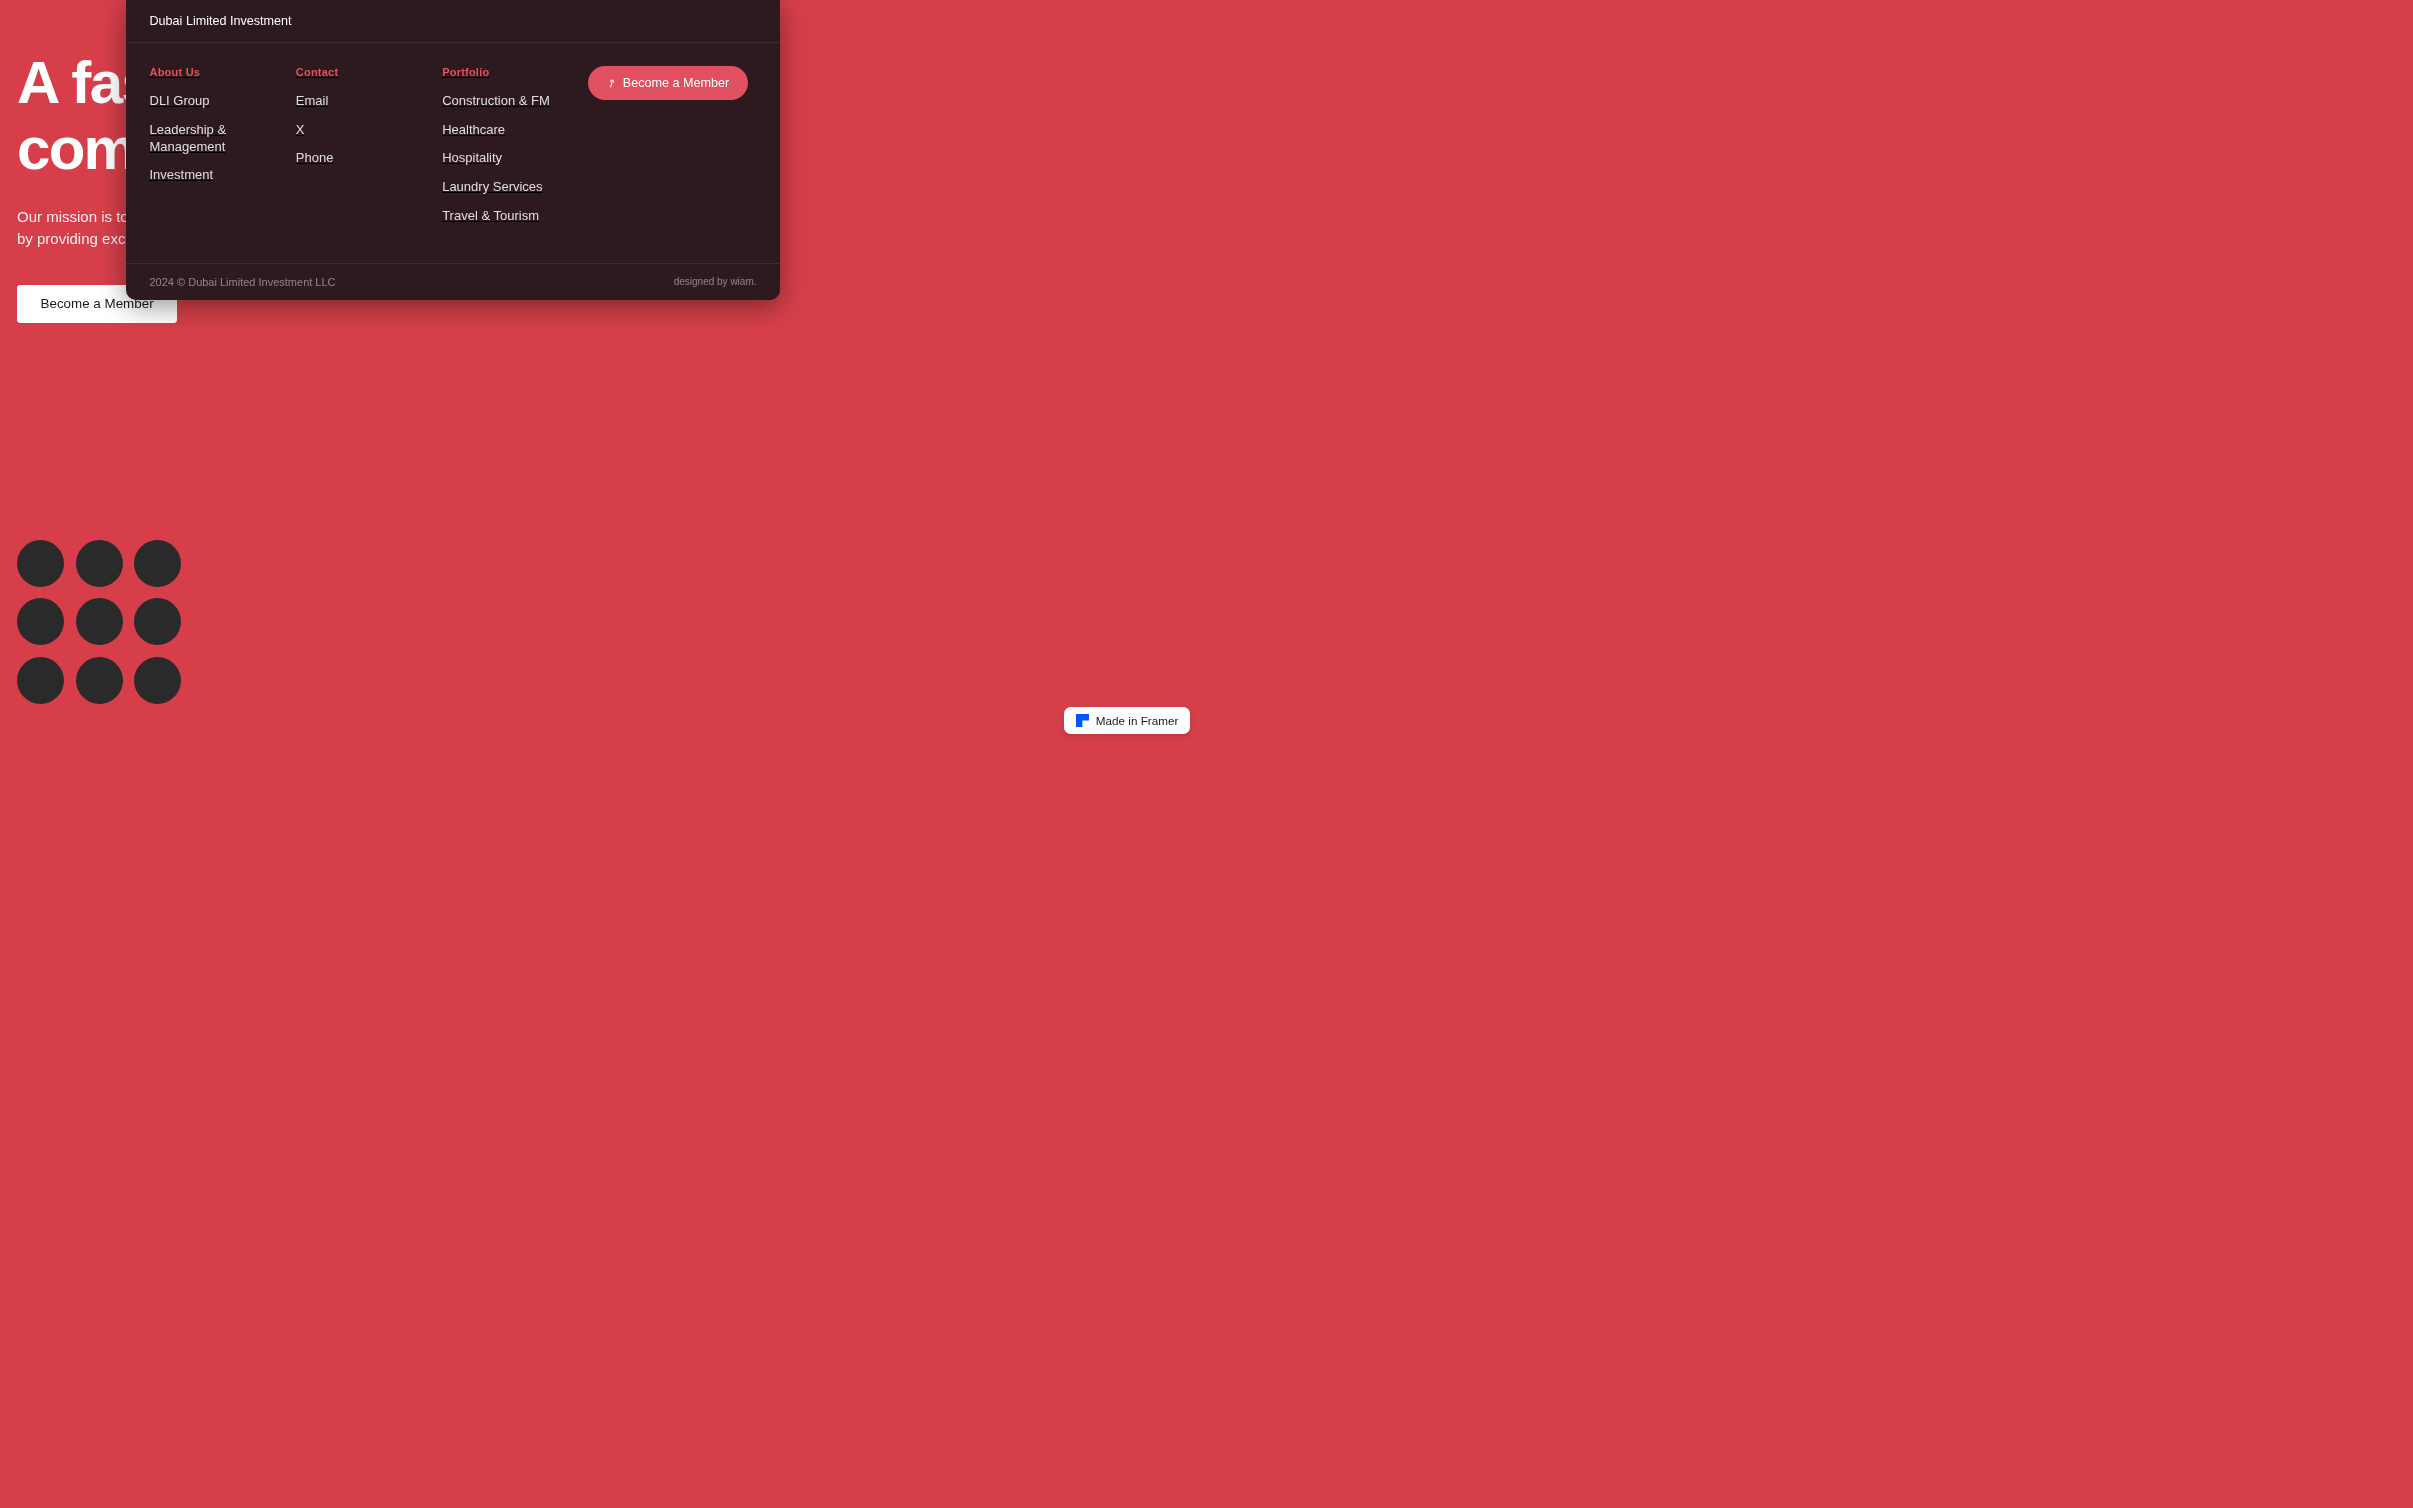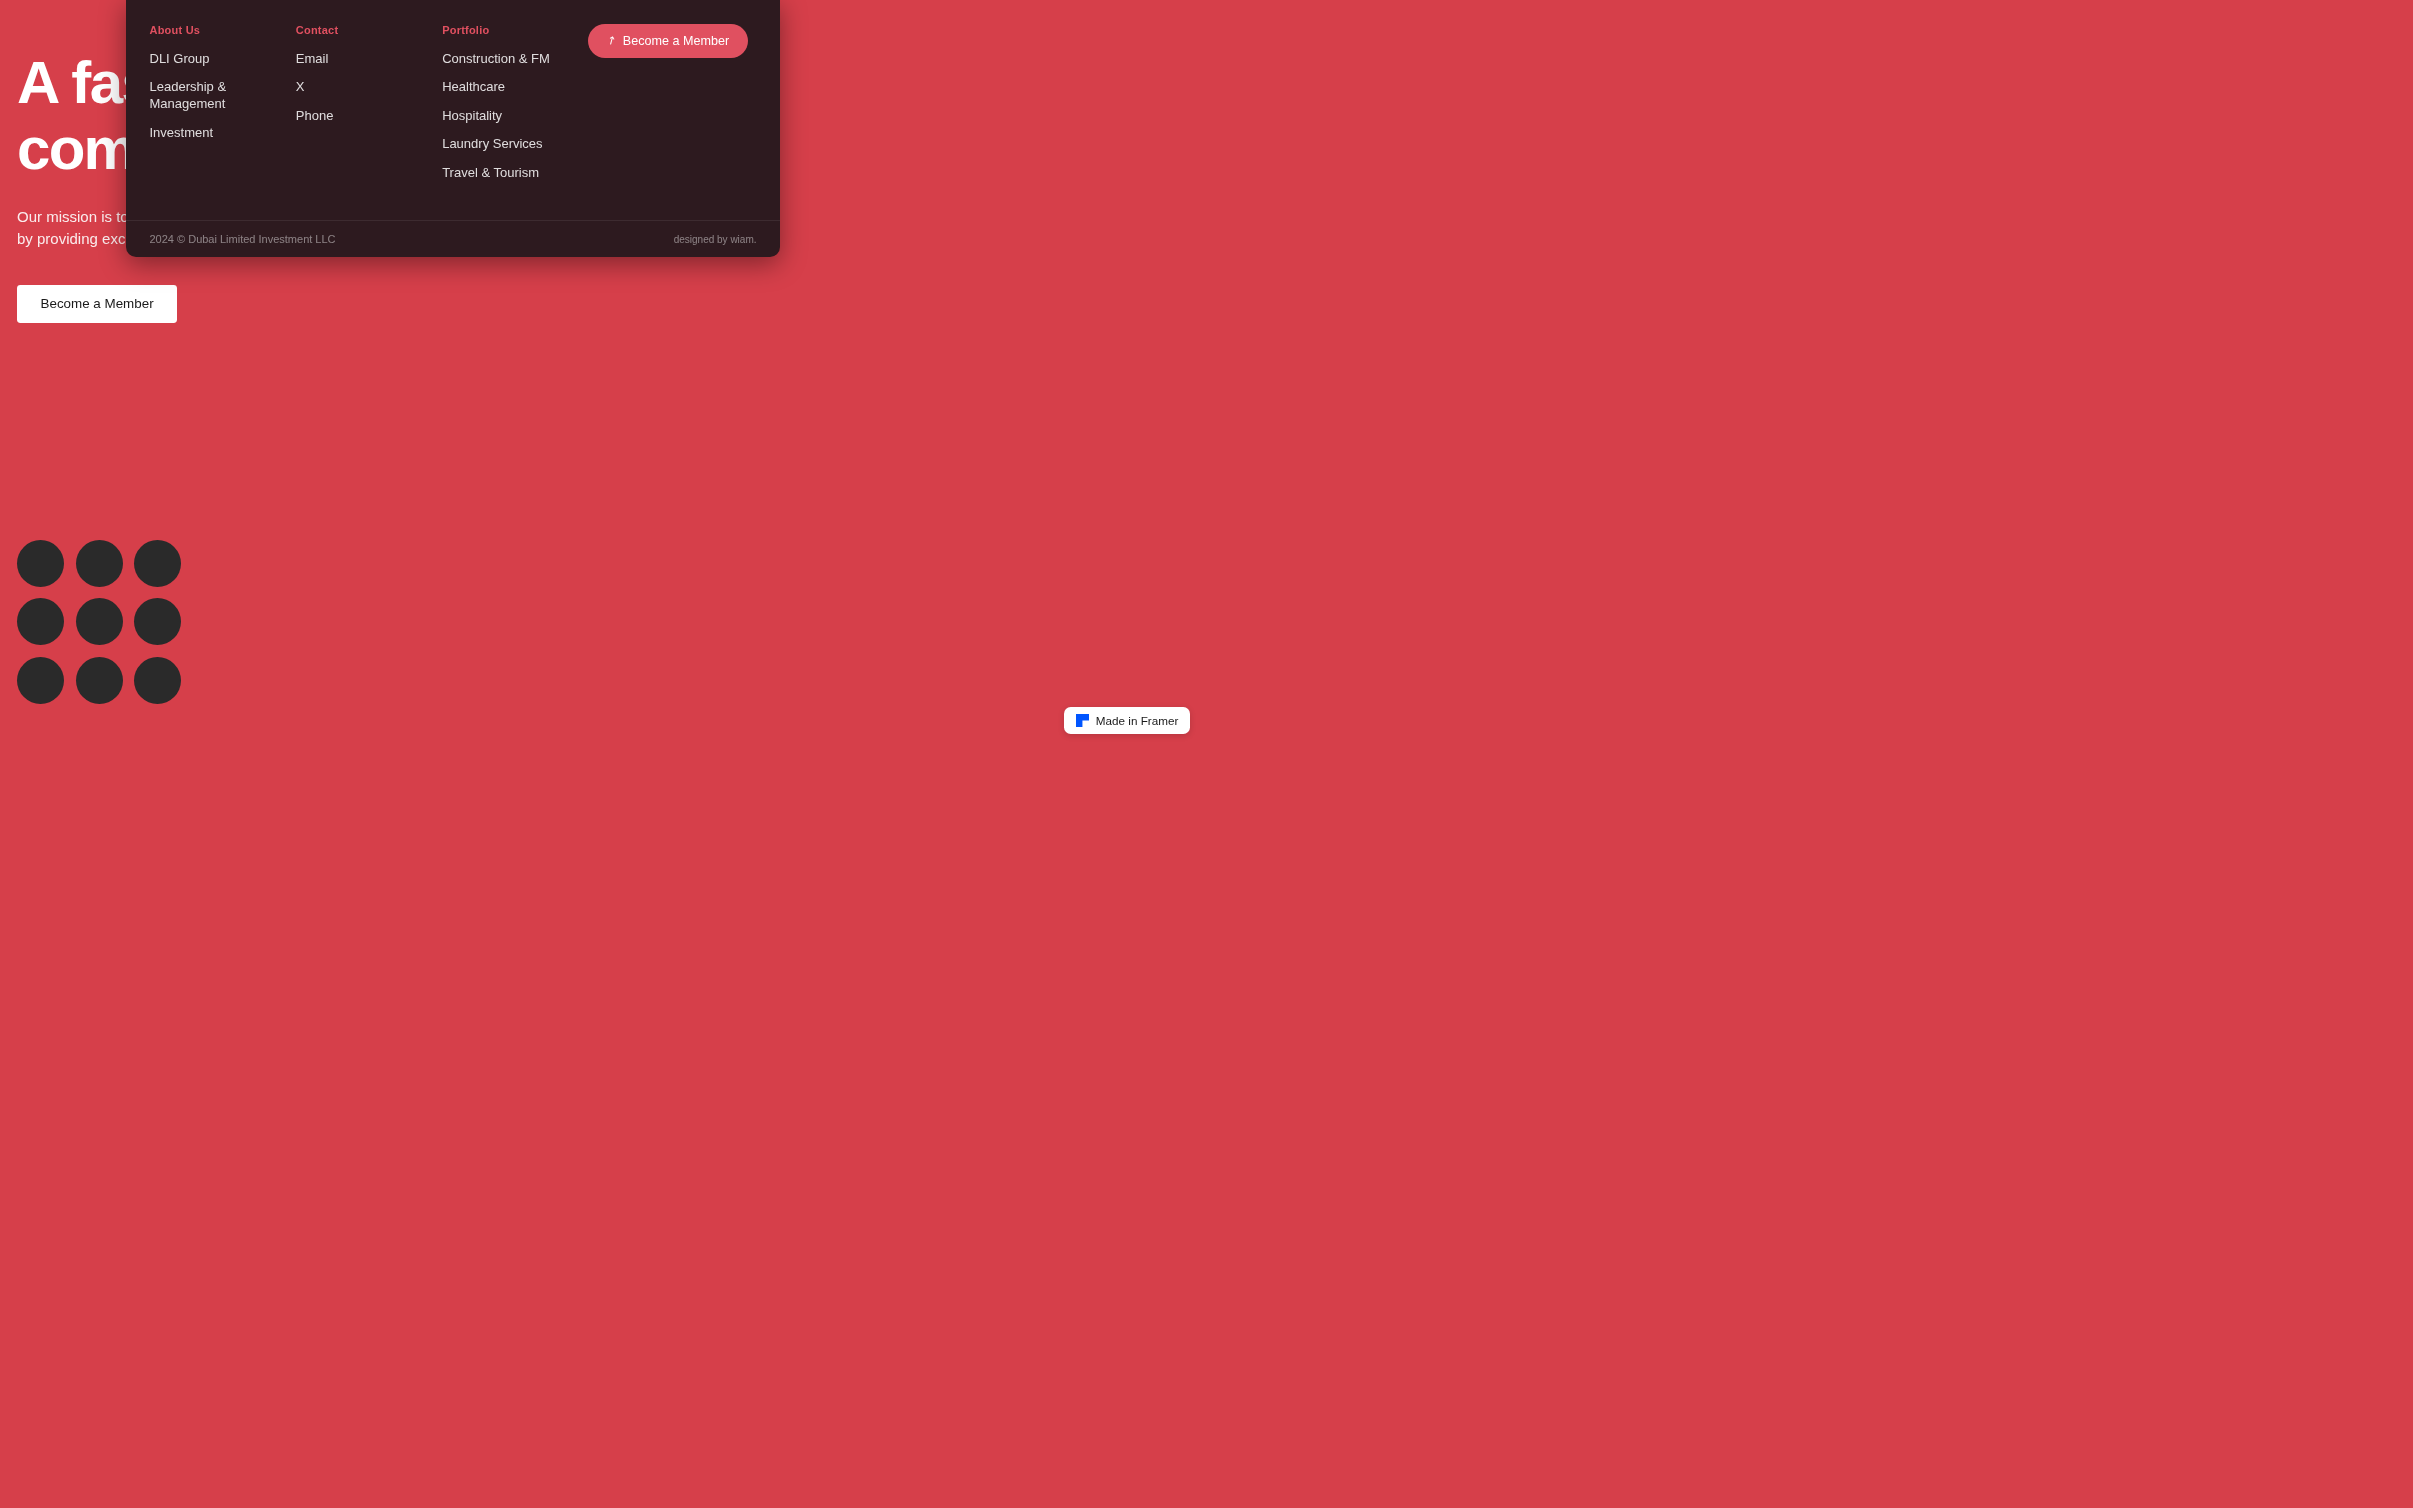--- a/index.html
+++ b/index.html
@@ -126,20 +126,21 @@
     
     .nav-body {
       display: flex;
       padding: 23.5px 23.5px 27px;
       gap: 0;
     }
 
     
     .nav-col {
       flex: 1;
+      text-decoration: underline;
     }
 
     .nav-col-label {
       font-size: 11px;
       font-weight: 600;
       margin-bottom: 15px;
       letter-spacing: 0.02em;
     }
 
     .nav-col-label.red {
@@ -237,20 +238,23 @@
   <div class="dot"></div>
 </div>
 
 <div class="framer-badge">
   <div class="framer-icon"></div>
   <span>Made in Framer</span>
 </div>
 
 <div class="nav-dropdown">
 
+  <div class="nav-header">
+    <span class="nav-brand">Dubai Limited Investment</span>
+  </div>
 
   <div class="nav-body">
 
     <div class="nav-col">
       <div class="nav-col-label red">About Us</div>
       <a class="nav-item">DLI Group</a>
       <a class="nav-item">Leadership &amp; Management</a>
       <a class="nav-item">Investment</a>
     </div>
 

